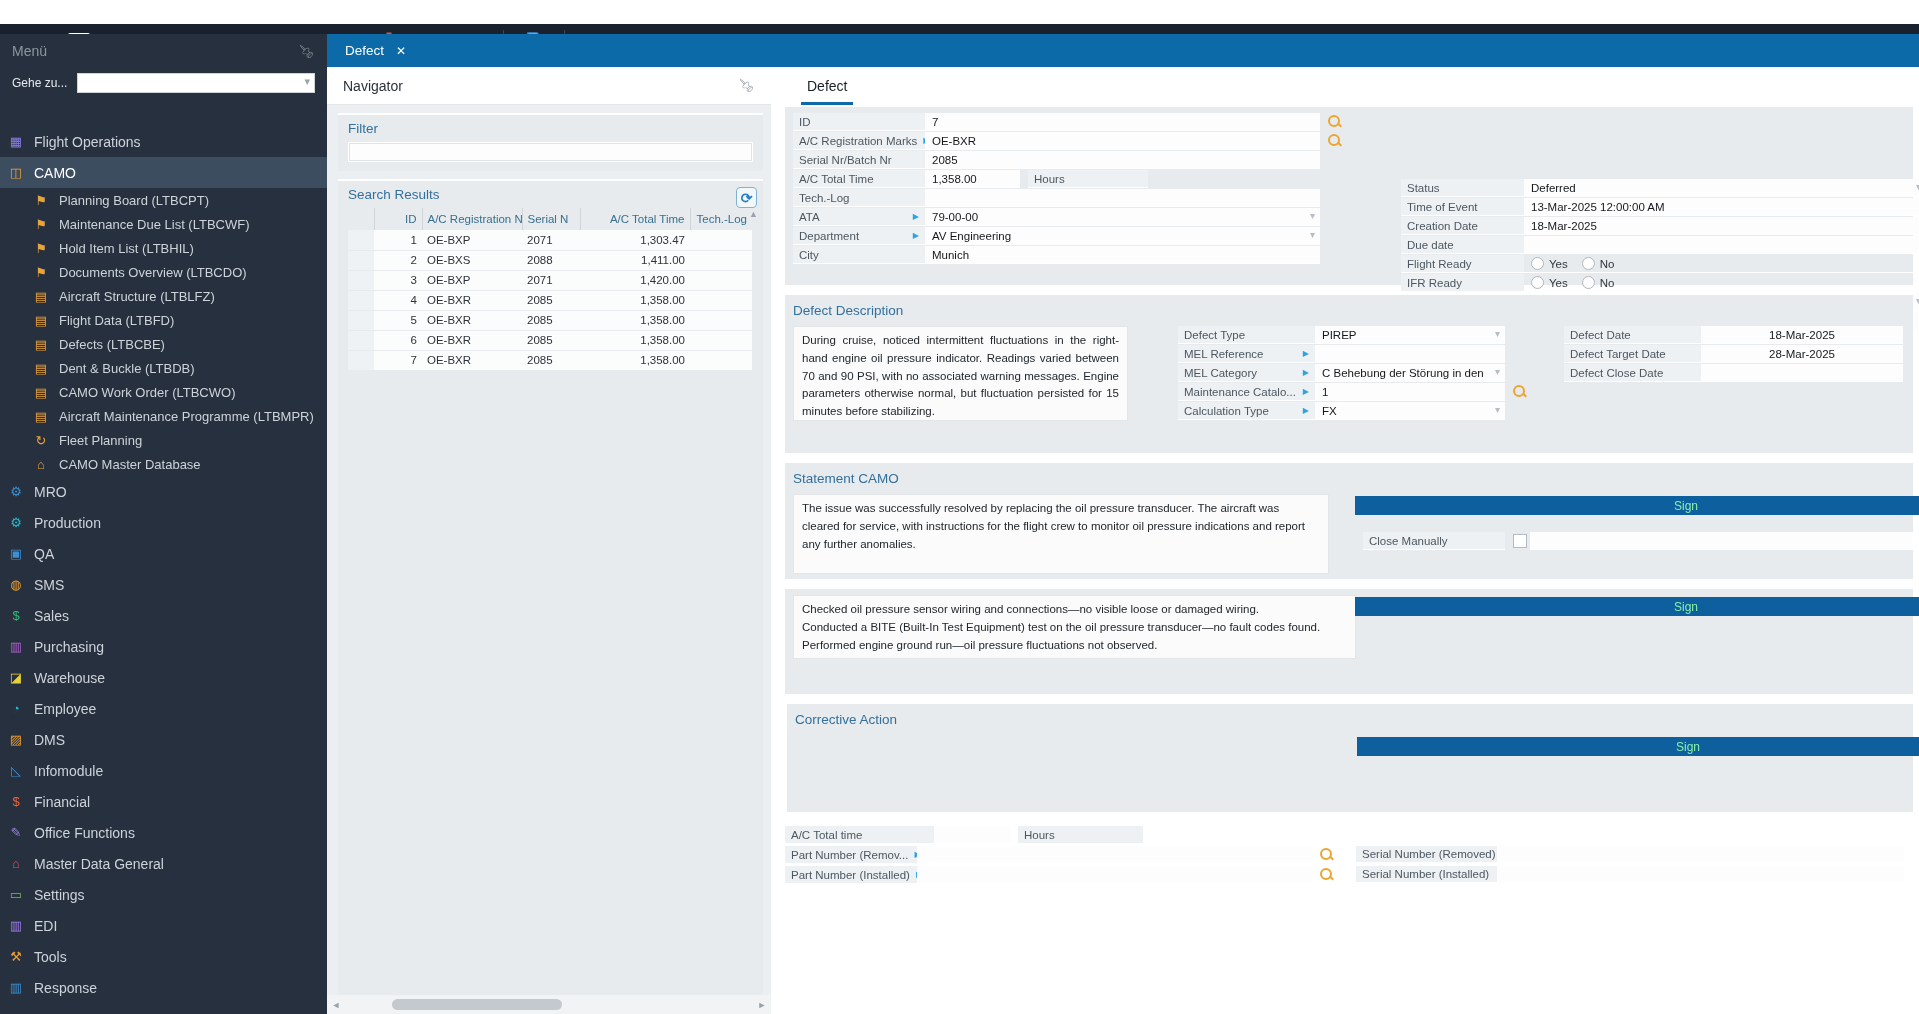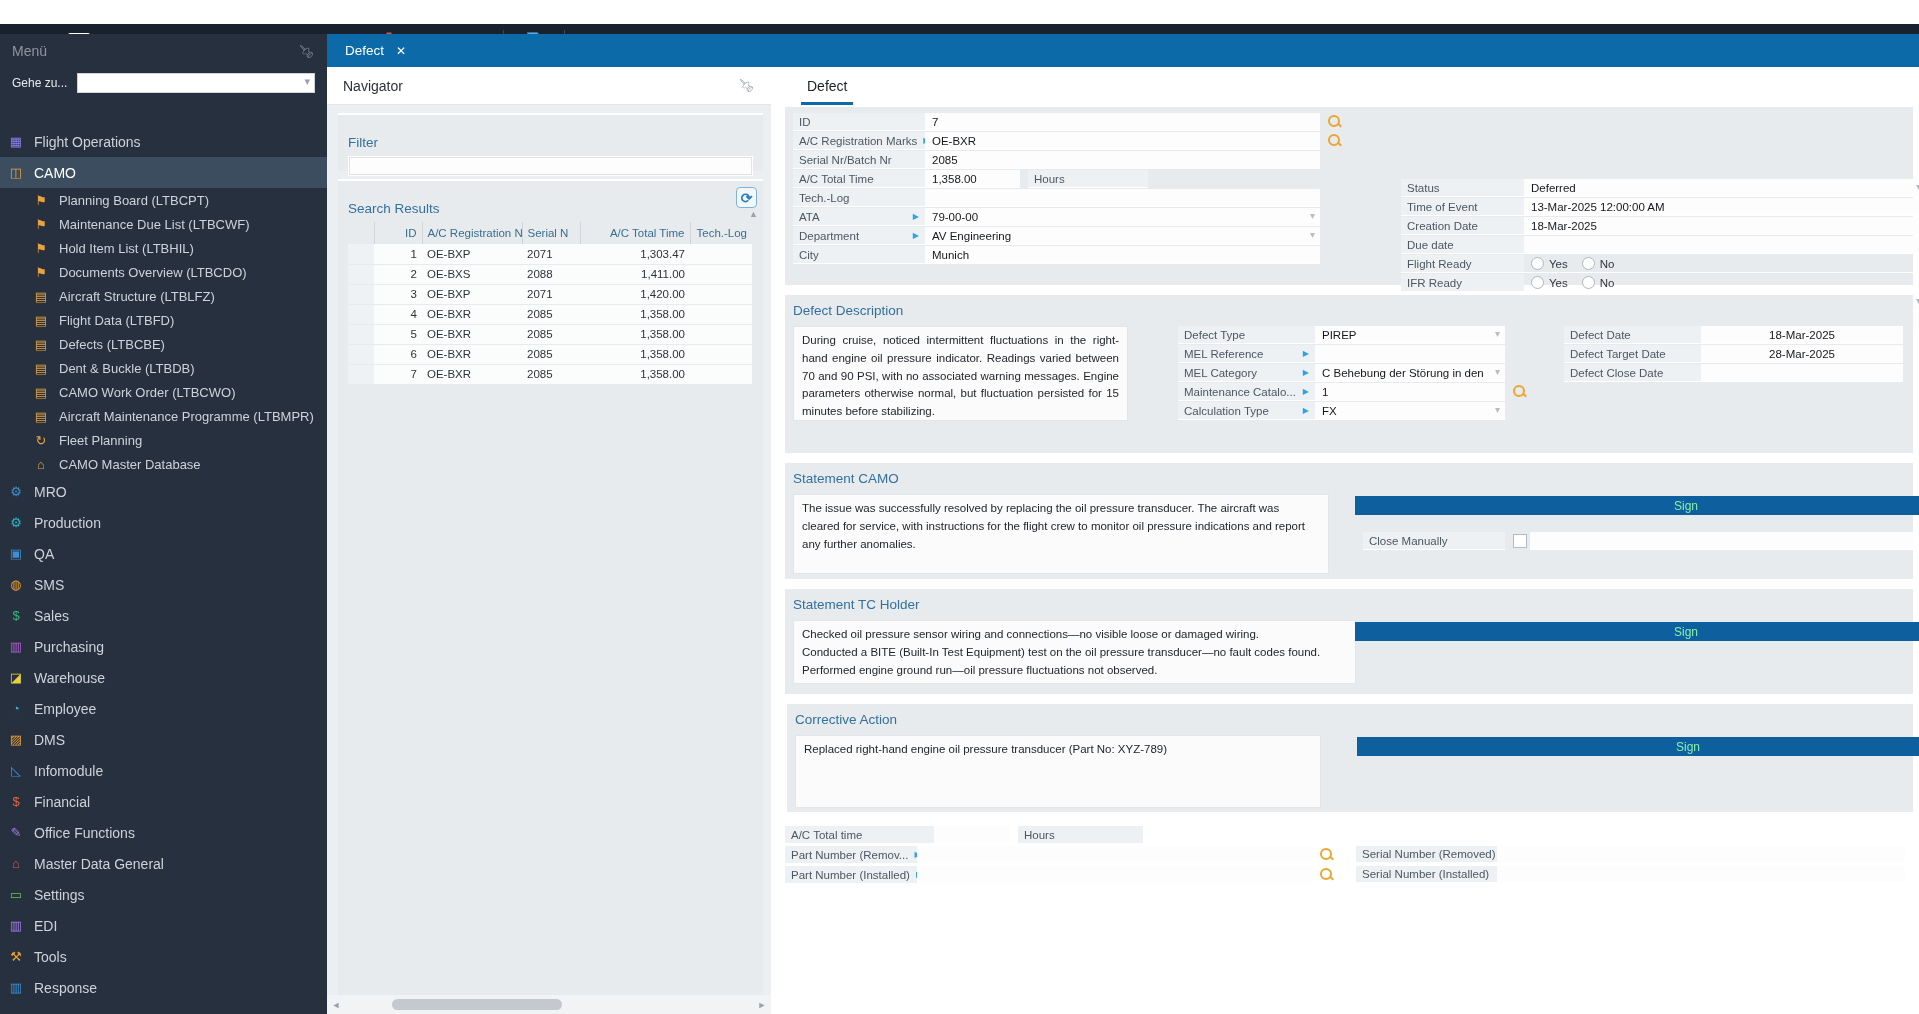--- a/index.html
+++ b/index.html
@@ -35,21 +35,21 @@
   .tabbar { position:absolute; left:327px; top:34px; width:1592px; height:33px; background:#0d6aa8; display:flex; align-items:center; }
   .tabbar .tab-label { color:#fff; font-size:13.5px; margin-left:18px; }
   .tabbar .tab-close { color:#fff; font-size:12px; margin-left:12px; cursor:pointer; }
 
   
   .navigator { position:absolute; left:327px; top:67px; width:444px; height:947px; background:#eceff1; }
   .nav-head { height:38px; background:#fff; display:flex; align-items:center; justify-content:space-between; padding:0 16px; border-bottom:1px solid #e4e7ea; }
   .nav-title { font-size:14px; color:#2b323a; }
   .pin-ico { color:#8b939c; font-size:13px; transform:rotate(90deg); cursor:pointer; }
   .group { position:absolute; left:11px; right:8px; background:#e7ebee; border-top:2px solid #fff; }
-  .group-title { color:#33709c; font-size:13.5px; padding:20px 10px 6px; }
+  .group-title { color:#33709c; font-size:13.5px; padding:6px 10px 6px; }
   .filter-group { top:46px; height:58px; }
   .filter-input { margin:0 10px; height:20px; background:#fdfdfd; border:1px solid #fff; box-shadow:0 0 0 1px #e0e4e7 inset; }
   .results-group { top:112px; height:872px; }
   .refresh-btn { position:absolute; right:6px; top:6px; width:21px; height:21px; border:1px solid #7fb3d6; border-radius:4px; background:#f2f7fa; color:#2a7fc1; font-size:14px; font-weight:bold; display:flex; align-items:center; justify-content:center; cursor:pointer; }
   table.results { border-collapse:collapse; margin-left:10px; font-size:11.5px; color:#2e3338; width:404px; table-layout:fixed; }
   table.results th { color:#38708f; font-weight:normal; text-align:left; border-left:1px solid #cfd5d9; padding:3px 5px; height:22px; white-space:nowrap; overflow:hidden; }
   table.results th:first-child { border-left:none; }
   table.results td { background:#fbfcfc; border-bottom:1px solid #e7ebee; padding:2px 5px; height:20px; white-space:nowrap; overflow:hidden; }
   table.results td.c0 { background:#eff2f4; }
   .ral { text-align:right !important; }
@@ -604,34 +604,32 @@
         <div class="sign-btn" style="top:2px;">Sign</div>
         <div style="position:absolute; left:570px; top:38px; display:flex; align-items:center; font-size:11.5px;">
           <span class="flabel" style="width:142px; height:18px;">Close Manually</span>
           <span class="checkbox" style="margin-left:8px;"></span>
           <span class="fvalue" style="width:383px; height:18px; margin-left:3px;"></span>
         </div>
       </div>
     </div>
 
     <div class="section" style="height:107px;">
-      <div class="stitle">Statement TC Holder</div>
       <div style="position:relative;">
         <div class="tarea" style="width:563px; height:64px; white-space:pre-line;">Checked oil pressure sensor wiring and connections—no visible loose or damaged wiring.
 Conducted a BITE (Built-In Test Equipment) test on the oil pressure transducer—no fault codes found.
 Performed engine ground run—oil pressure fluctuations not observed.
 Suspected intermittent sensor issue—recommend replacing oil pressure transducer.</div>
         <div class="sign-btn" style="top:2px;">Sign</div>
       </div>
     </div>
 
     <div class="section" style="height:110px;margin-left:16px;">
       <div class="stitle">Corrective Action</div>
       <div style="position:relative;">
-        <div class="tarea" style="width:526px; height:73px;">Replaced right-hand engine oil pressure transducer (Part No: XYZ-789)</div>
         <div class="sign-btn" style="top:2px;">Sign</div>
       </div>
     </div>
 
     <div class="footer-rows">
       <div class="frow">
         <span class="flabel w-flab">A/C Total time</span>
         <span class="fvalue w-finp"></span>
         <span class="hours-cell" style="width:125px;">Hours</span>
       </div>

